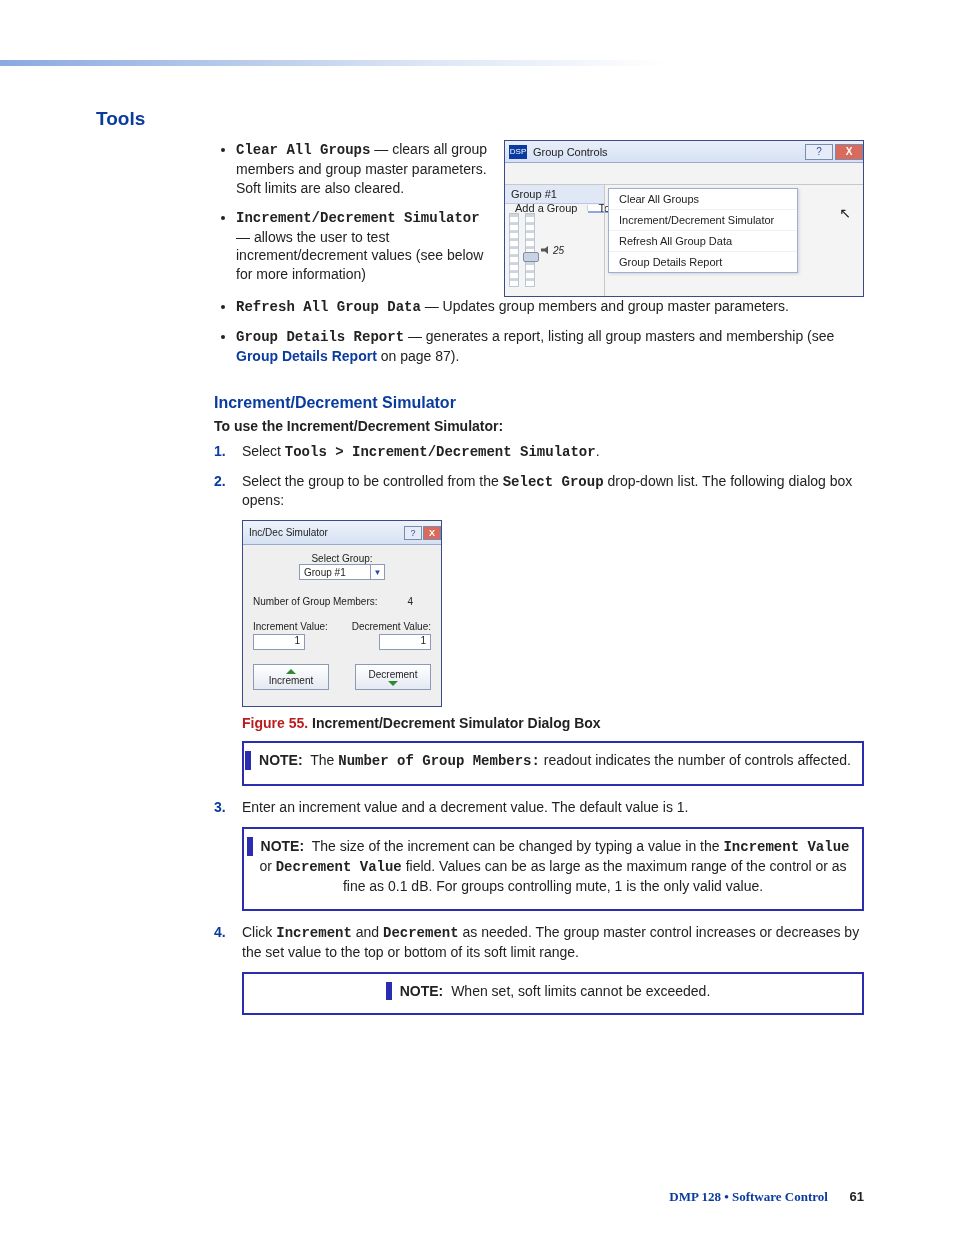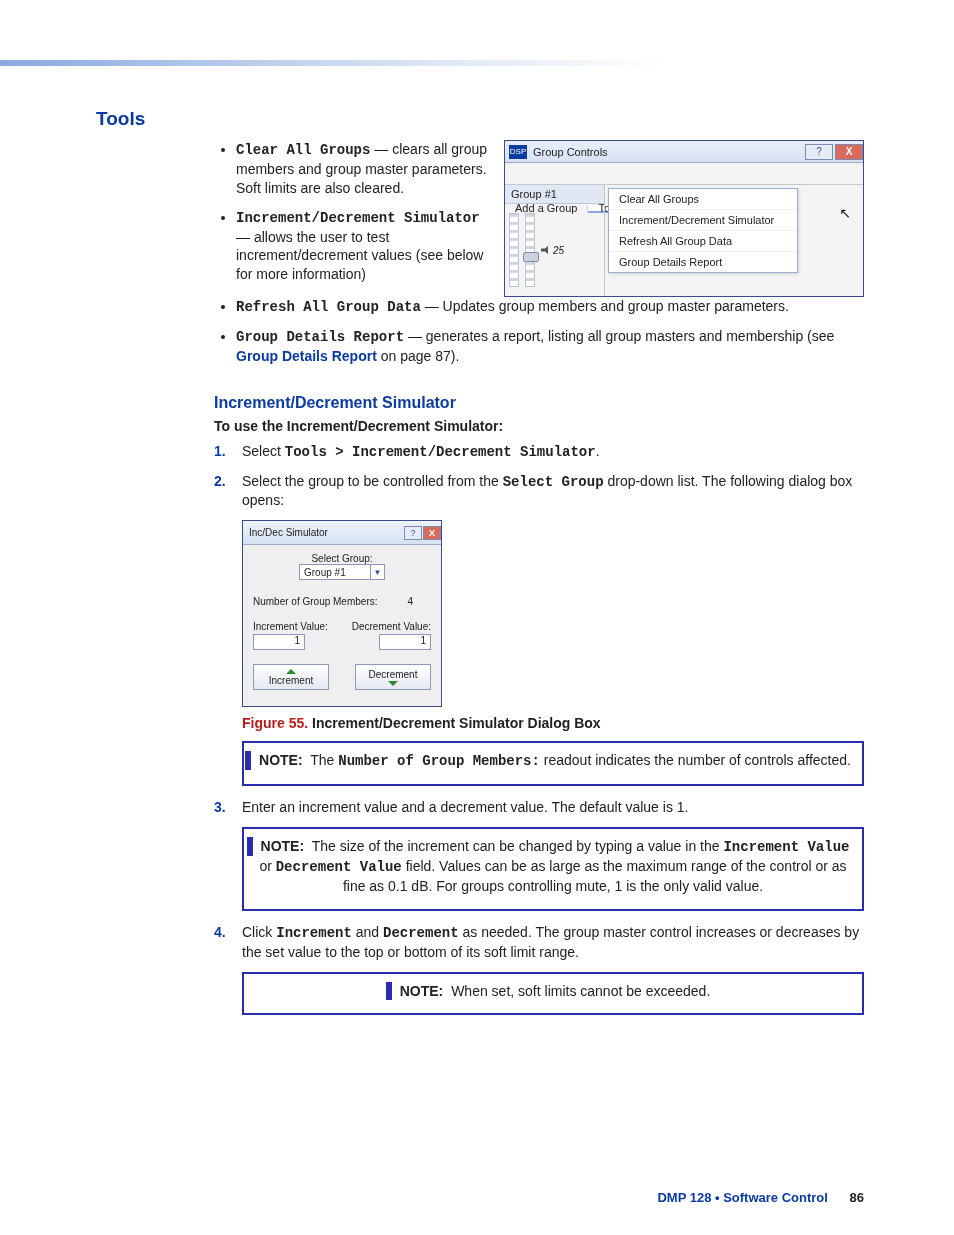--- a/index.html
+++ b/index.html
@@ -105,21 +105,21 @@
     padding-left: 8px;
     margin-left: -10px;
     margin-right: 4px;
     display: inline-block;
   }
   .footer {
     position: absolute;
     bottom: 30px; right: 90px;
     font-size: 13px;
   }
-  .footer .foottxt { color: #0a3ba0; font-weight: bold; }
+  .footer .foottxt { color: #0a3ba0; font-weight: bold; font-family: Liberation Serif, serif; }
   .footer .pagenum { color: #222; font-weight: bold; margin-left: 18px; }
 
   
   .gc-window {
     width: 360px;
     border: 1px solid #3b4b8a;
     font-size: 11px;
     background: #f4f4f4;
   }
   .gc-title {
@@ -435,14 +435,14 @@
     </li>
   </ol>
 
   <div class="notebox">
     <span class="notelabel">NOTE:</span><span> When set, soft limits cannot be exceeded.</span>
   </div>
 </div>
 
 <div class="footer">
   <span class="foottxt">DMP 128 • Software Control</span>
-  <span class="pagenum">86</span>
+  <span class="pagenum">61</span>
 </div>
 
 </body></html>

